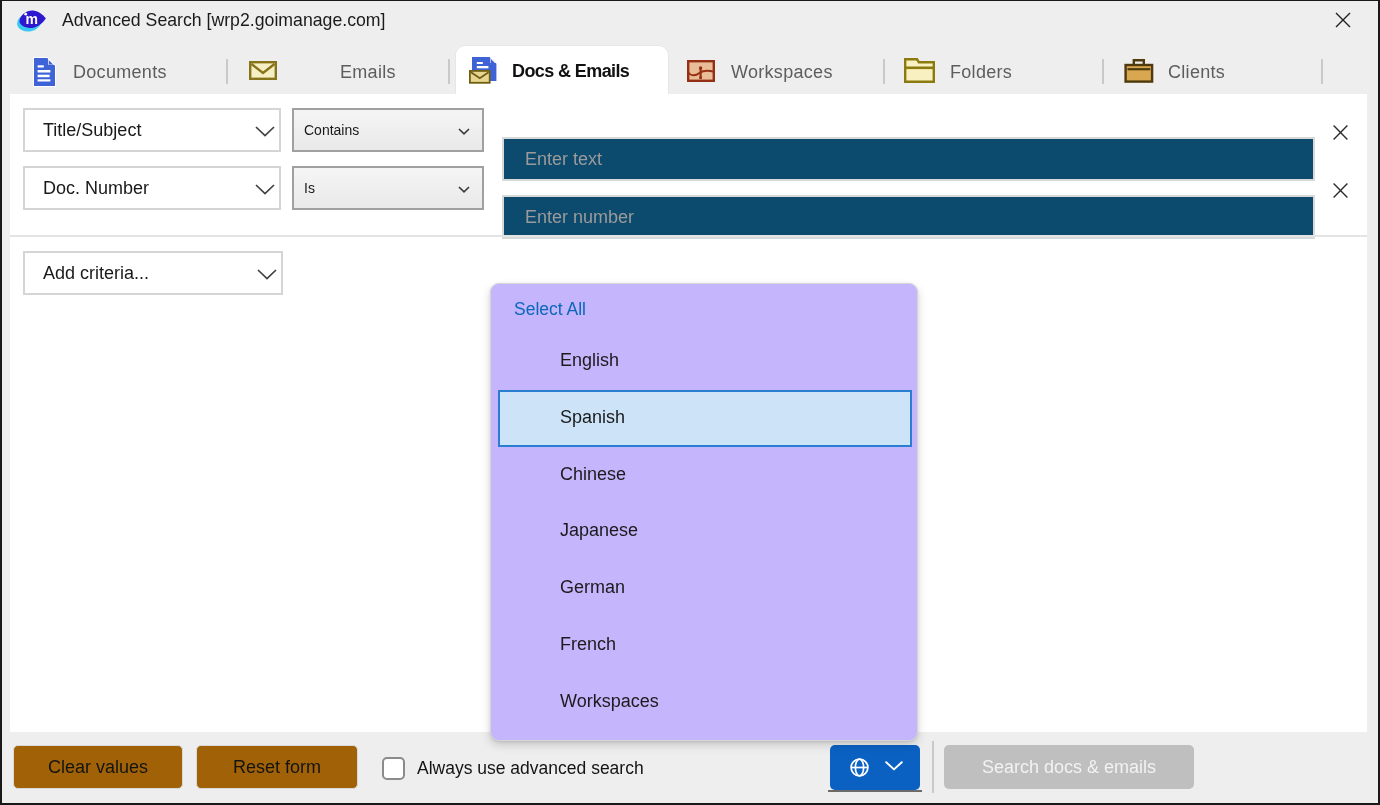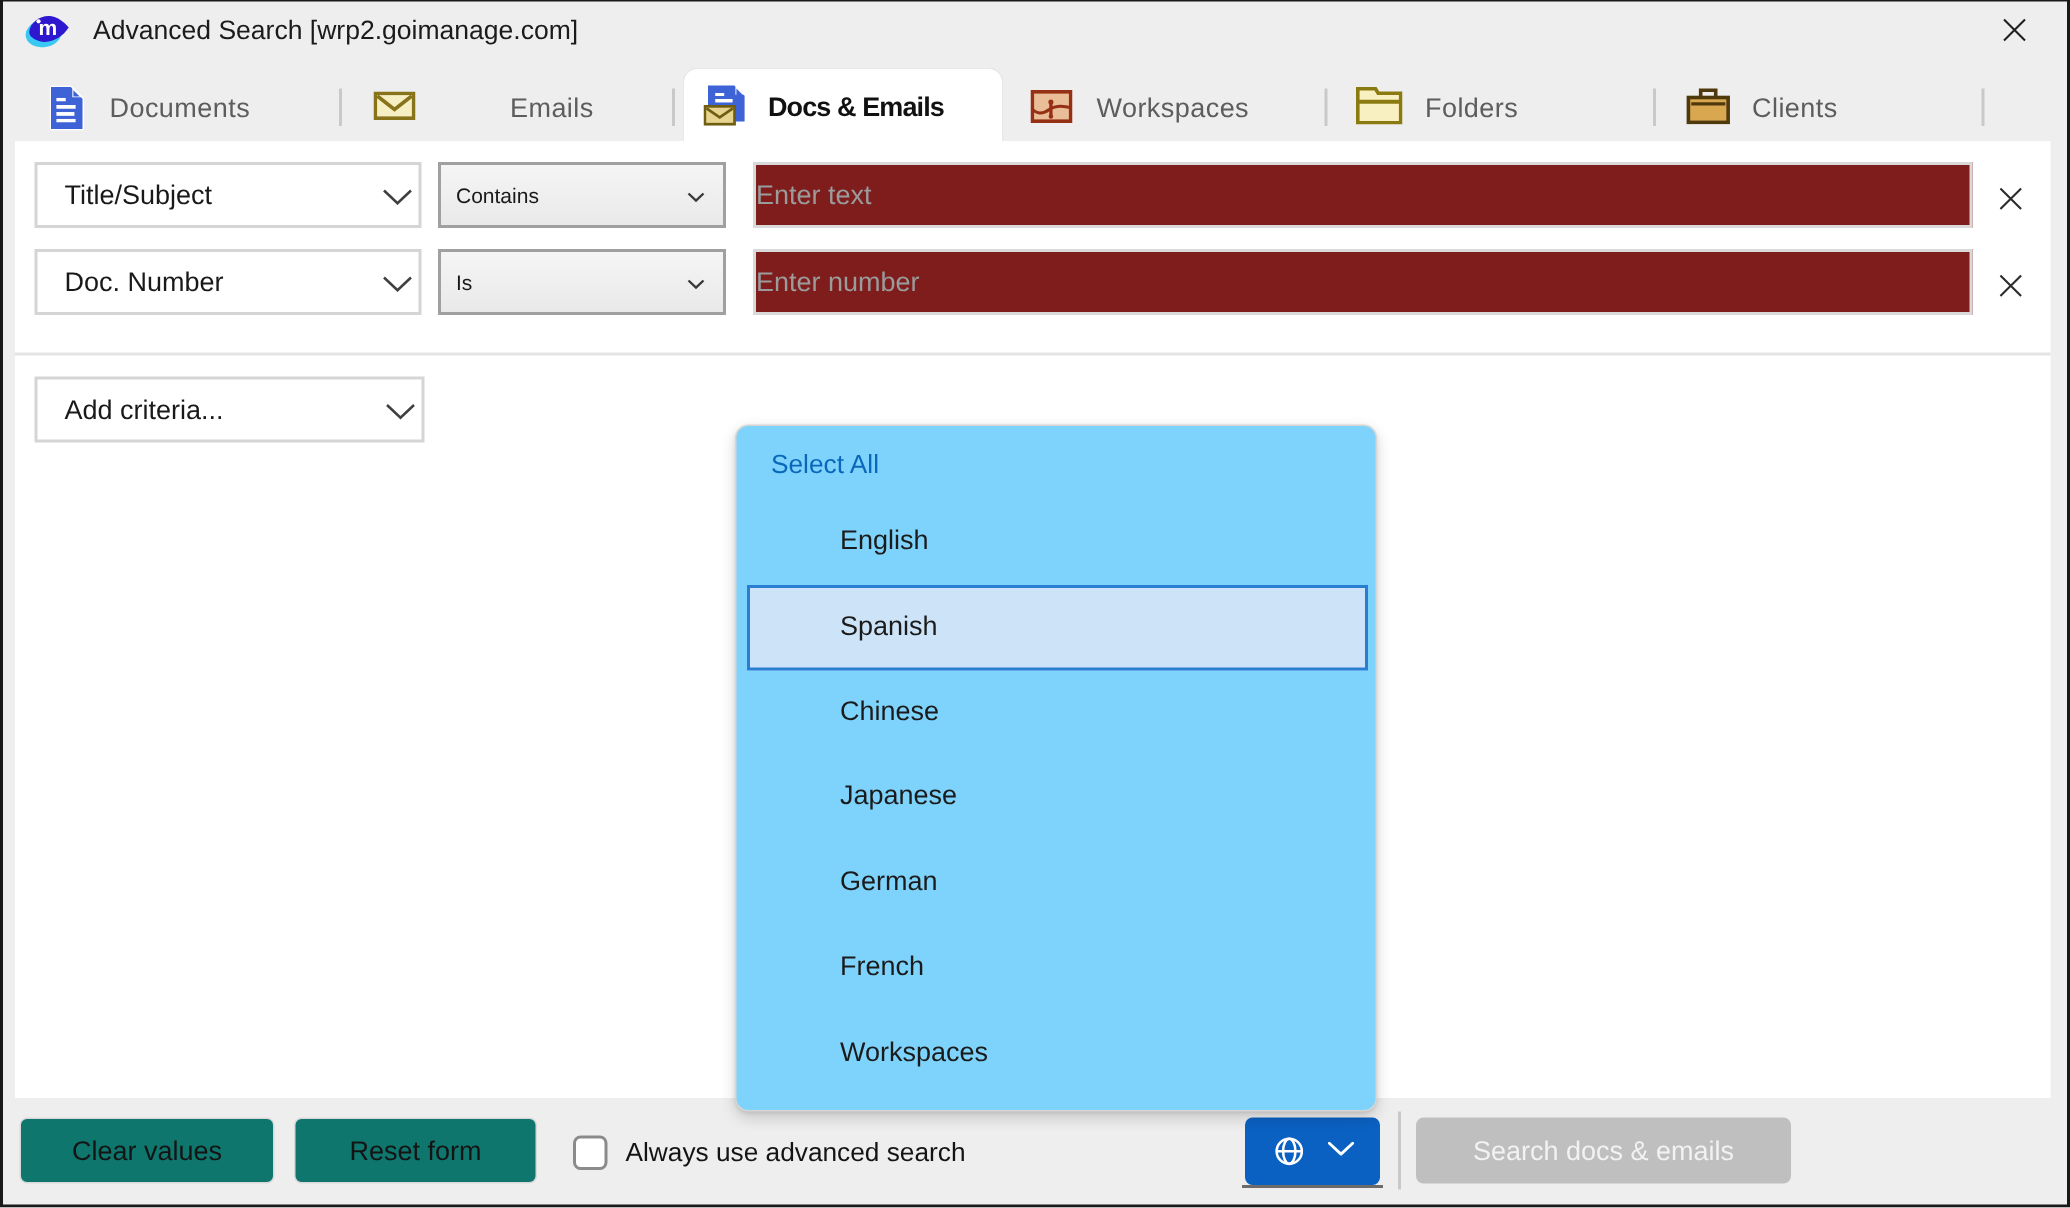--- a/index.html
+++ b/index.html
@@ -13,30 +13,30 @@
   .tabsep { width:2px; height:25px; top:59px; background:#c9c9c9; }
   .tab-label { top:62px; font-size:18px; letter-spacing:0.3px; color:#5d5d5d; white-space:nowrap;text-align:center; }
   .seltab { left:455px; top:45px; width:214px; height:55px; background:#ffffff; border:1px solid #e7e7e7; border-bottom:none; border-radius:10px 10px 0 0; }
   .seltab-label { left:512px; top:61px; font-size:18px; letter-spacing:-0.6px; font-weight:bold; color:#111111; white-space:nowrap; }
   
   .content { left:10px; top:94px; width:1357px; height:638px; background:#ffffff; }
   .ddbox { height:44px; background:#fff; border:2px solid #d5d5d5; font-size:18px; color:#191919; display:flex; align-items:center; padding-left:18px; }
   .ddbox svg { position:absolute; right:4px; top:16px; }
   .selbox { height:44px; border:2px solid #a0a0a0; background:linear-gradient(#f5f5f5,#e9e9e9); font-size:14px; color:#191919; display:flex; align-items:center; padding-left:10px; }
   .selbox svg { position:absolute; right:12px; top:18px; }
-  .inputbox { height:44px; background:#7f1d1d; border:2px solid #d9d9d9; font-size:18px; color:#9b9b9b; display:flex; align-items:center; padding-left:0; }
+  .inputbox { height:44px; background:#0c4a6e; border:2px solid #d9d9d9; font-size:18px; color:#9b9b9b; display:flex; align-items:center; padding-left:21px;margin-top:29px; }
   .hsep { left:10px; top:235px; width:1357px; height:2px; background:#e4e4e4; }
   
-  .popup { left:490px; top:283px; width:428px; height:458px; background:#7dd3fc; border:1px solid #d6d6d6; border-radius:9px; box-shadow:0 4px 10px rgba(0,0,0,0.16), 0 1px 3px rgba(0,0,0,0.10); z-index:20; }
+  .popup { left:490px; top:283px; width:428px; height:458px; background:#c4b5fd; border:1px solid #d6d6d6; border-radius:9px; box-shadow:0 4px 10px rgba(0,0,0,0.16), 0 1px 3px rgba(0,0,0,0.10); z-index:20; }
   .popup .selall { position:absolute; left:23px; top:15px; font-size:17.5px; color:#0b67b9; }
   .popup .item { position:absolute; left:69px; font-size:18px; color:#1b1b1b; }
   .popup .hl { position:absolute; left:7px; top:106px; width:414px; height:57px; background:#cde4f8; border:2px solid #2a7ed2; }
   
   .footer { left:0px; top:732px; width:1380px; height:73px; background:#eeeeee; z-index:10; }
-  .btn { position:absolute; top:13px; height:44px; background:#0f766e; border:1px solid #d9d9d9; border-radius:5px; font-size:18px; color:#141414; display:flex; align-items:center; justify-content:center; }
+  .btn { position:absolute; top:13px; height:44px; background:#a16207; border:1px solid #d9d9d9; border-radius:5px; font-size:18px; color:#141414; display:flex; align-items:center; justify-content:center; }
   .chk { position:absolute; left:382px; top:25px; width:23px; height:23px; background:#fff; border:2px solid #8b8b8b; border-radius:5px; }
   .chklabel { position:absolute; left:417px; top:26px; font-size:17.5px; color:#141414; white-space:nowrap; }
   .bluebtn { position:absolute; left:830px; top:13px; width:90px; height:45px; background:#0b61c2; border-radius:5px; }
   .blueline { position:absolute; left:828px; top:57.5px; width:94px; height:2px; background:#6b6b6b; }
   .vsep { position:absolute; left:932px; top:9px; width:2px; height:52px; background:#c9c9c9; }
   .graybtn { position:absolute; left:944px; top:13px; width:250px; height:44px; background:#bfbfbf; border-radius:5px; font-size:18px; color:#f2f2f2; display:flex; align-items:center; justify-content:center; }
 </style>
 </head>
 <body>
   <div class="abs frame"></div>

